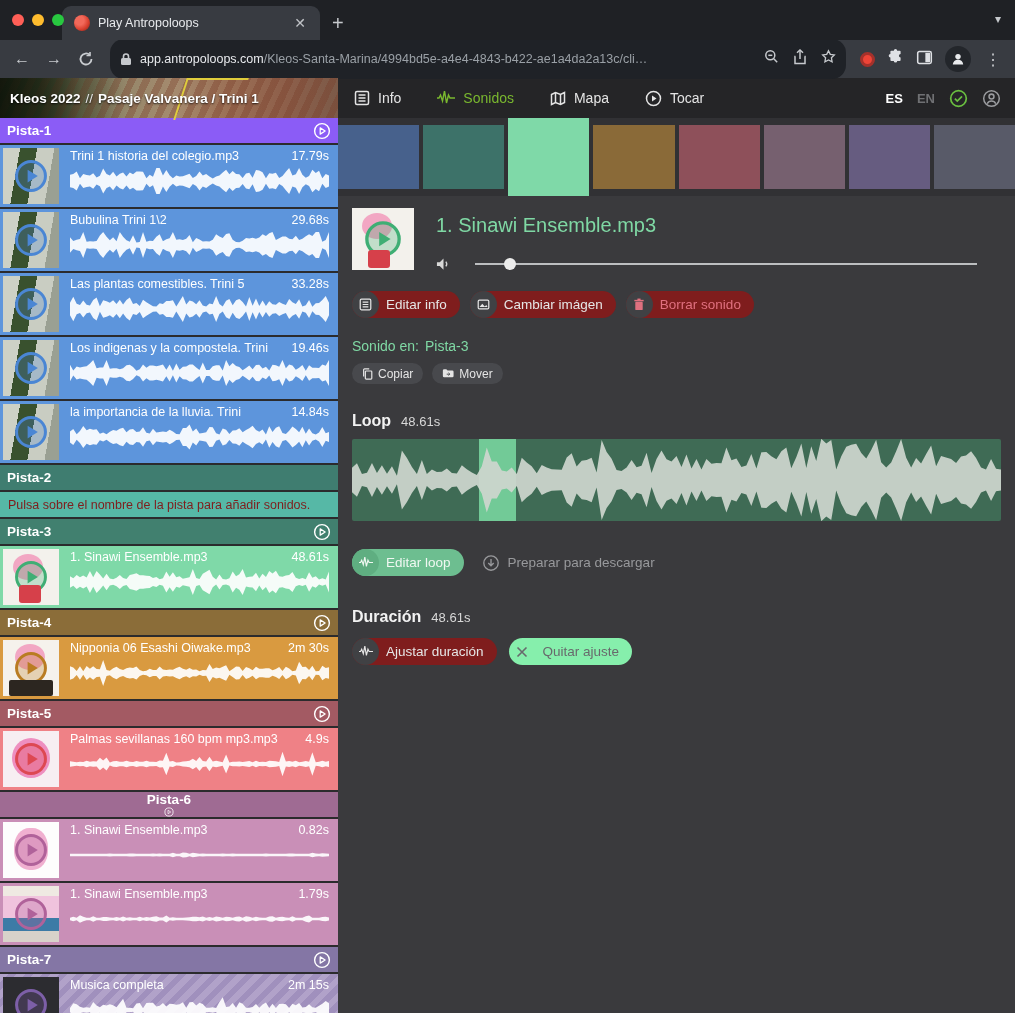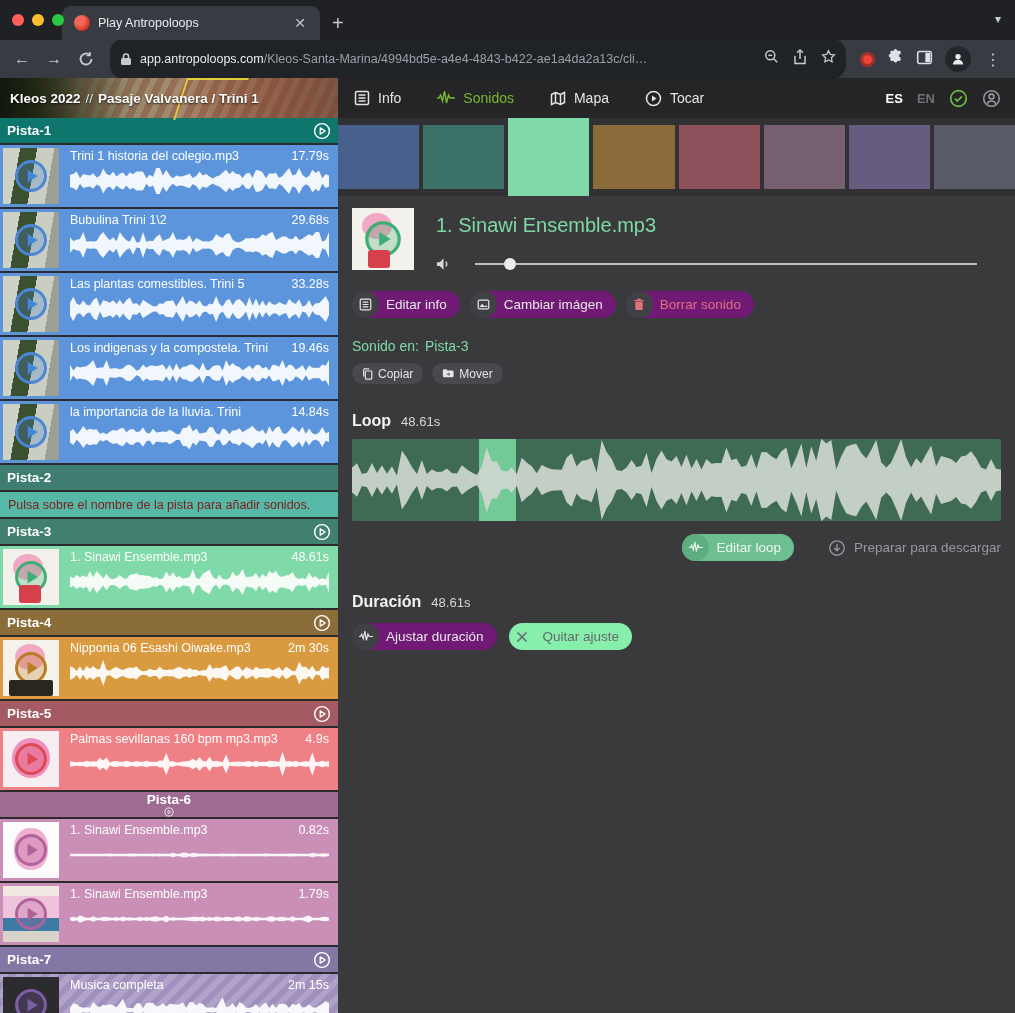--- a/index.html
+++ b/index.html
@@ -97,21 +97,21 @@
   .dh-thumb { width:62px; height:62px; position:relative; flex:none; overflow:hidden; }
   .dh-right { flex:1; min-width:0; margin-left:22px; }
   .sound-title { color:#7fd8a4; font-size:20px; margin-top:6px; }
   .volume-row { display:flex; align-items:center; margin-top:20px; }
   .vol-icon { color:#d8d8d8; flex:none; display:flex; }
   .vol-slider { flex:1; height:12px; position:relative; margin-left:24px; margin-right:24px; }
   .vol-track { position:absolute; left:0; right:0; top:5px; height:2px; background:#bcbec0; }
   .vol-thumb { position:absolute; top:0; width:12px; height:12px; border-radius:50%; background:#ececec; }
 
   .btn-row { display:flex; gap:10px; margin-top:20px; align-items:center; }
-  .pill { height:27px; border-radius:14px; background:#701a75; display:inline-flex; align-items:center;
+  .pill { height:27px; border-radius:14px; background:#7f1d1d; display:inline-flex; align-items:center;
     padding-right:13px; color:#e6e6e6; font-size:13.5px; }
   .pill .pic { width:27px; height:27px; border-radius:50%; background:#404144; display:flex; align-items:center;
     justify-content:center; margin-right:7px; flex:none; }
   .pill.danger { color:#e0707f; }
   .pill.green { background:#6dbe90; color:#f0f8f2; }
   .pill.green .pic { background:#5fae81; }
   .pill.disabled { background:#86efac; color:#68696c; }
 
   .sound-in { margin-top:20px; font-size:14px; color:#7fd8a4; }
   .sound-in .track-link { margin-left:6px; }
@@ -120,21 +120,21 @@
     gap:5px; padding:0 10px; color:#e4e4e4; font-size:12px; }
 
   .section-head { margin-top:28px; display:flex; align-items:baseline; gap:10px; }
   .section-title { color:#f2f2f2; font-size:16px; font-weight:bold; }
   .section-val { color:#d8d8d8; font-size:13px; }
 
   .loopbox { margin-top:9px; height:82px; background:#3f6b55; border-radius:2px; position:relative; overflow:hidden; }
   .loop-band { position:absolute; top:0; bottom:0; background:#7fe2a8; opacity:.8; }
   .loopbox svg { position:absolute; inset:0; width:100%; height:100%; }
 
-  .loop-actions { display:flex; align-items:center; gap:34px; margin-top:13px;justify-content:flex-end; }
+  .loop-actions { display:flex; align-items:center; gap:18px; margin-top:28px; }
   .link-action { display:flex; align-items:center; gap:8px; color:#98999c; font-size:13.5px; }
 
   .dur-actions { display:flex; gap:12px; margin-top:12px; }
 </style>
 </head>
 <body>
 
 <div class="tabstrip">
   <div class="traffic">
     <div class="light red"></div>
@@ -247,21 +247,21 @@
     <svg width="19" height="19" viewBox="0 0 20 20">
         <circle cx="10" cy="10" r="8.2" fill="none" stroke="#9a9b9e" stroke-width="1.6"></circle>
         <circle cx="10" cy="8" r="2.6" fill="none" stroke="#9a9b9e" stroke-width="1.6"></circle>
         <path d="M5.5 15.5a5 5 0 0 1 9 0" fill="none" stroke="#9a9b9e" stroke-width="1.6"></path>
       </svg>
   </div>
 </div>
 
 <div class="app-body">
   <div class="sidebar" id="sidebar">
-      <div class="track-header" style="background: #0f766e; gap: 28px;">
+      <div class="track-header" style="background: #8b5cf6; gap: 28px;">
         <span>Pista-1</span>
         <svg width="18" height="18" viewBox="0 0 20 20">
           <circle cx="10" cy="10" r="8.2" fill="none" stroke="#fff" stroke-width="1.6"></circle>
           <path d="M8 6.5l5.5 3.5L8 13.5z" fill="none" stroke="#fff" stroke-width="1.4" stroke-linejoin="round"></path>
         </svg>
       </div>
       <div class="sound-item" style="background: rgb(93, 149, 220);">
         <div class="thumb art-door">
           <div class="overlay">
             <svg width="34" height="34" viewBox="0 0 40 40">

